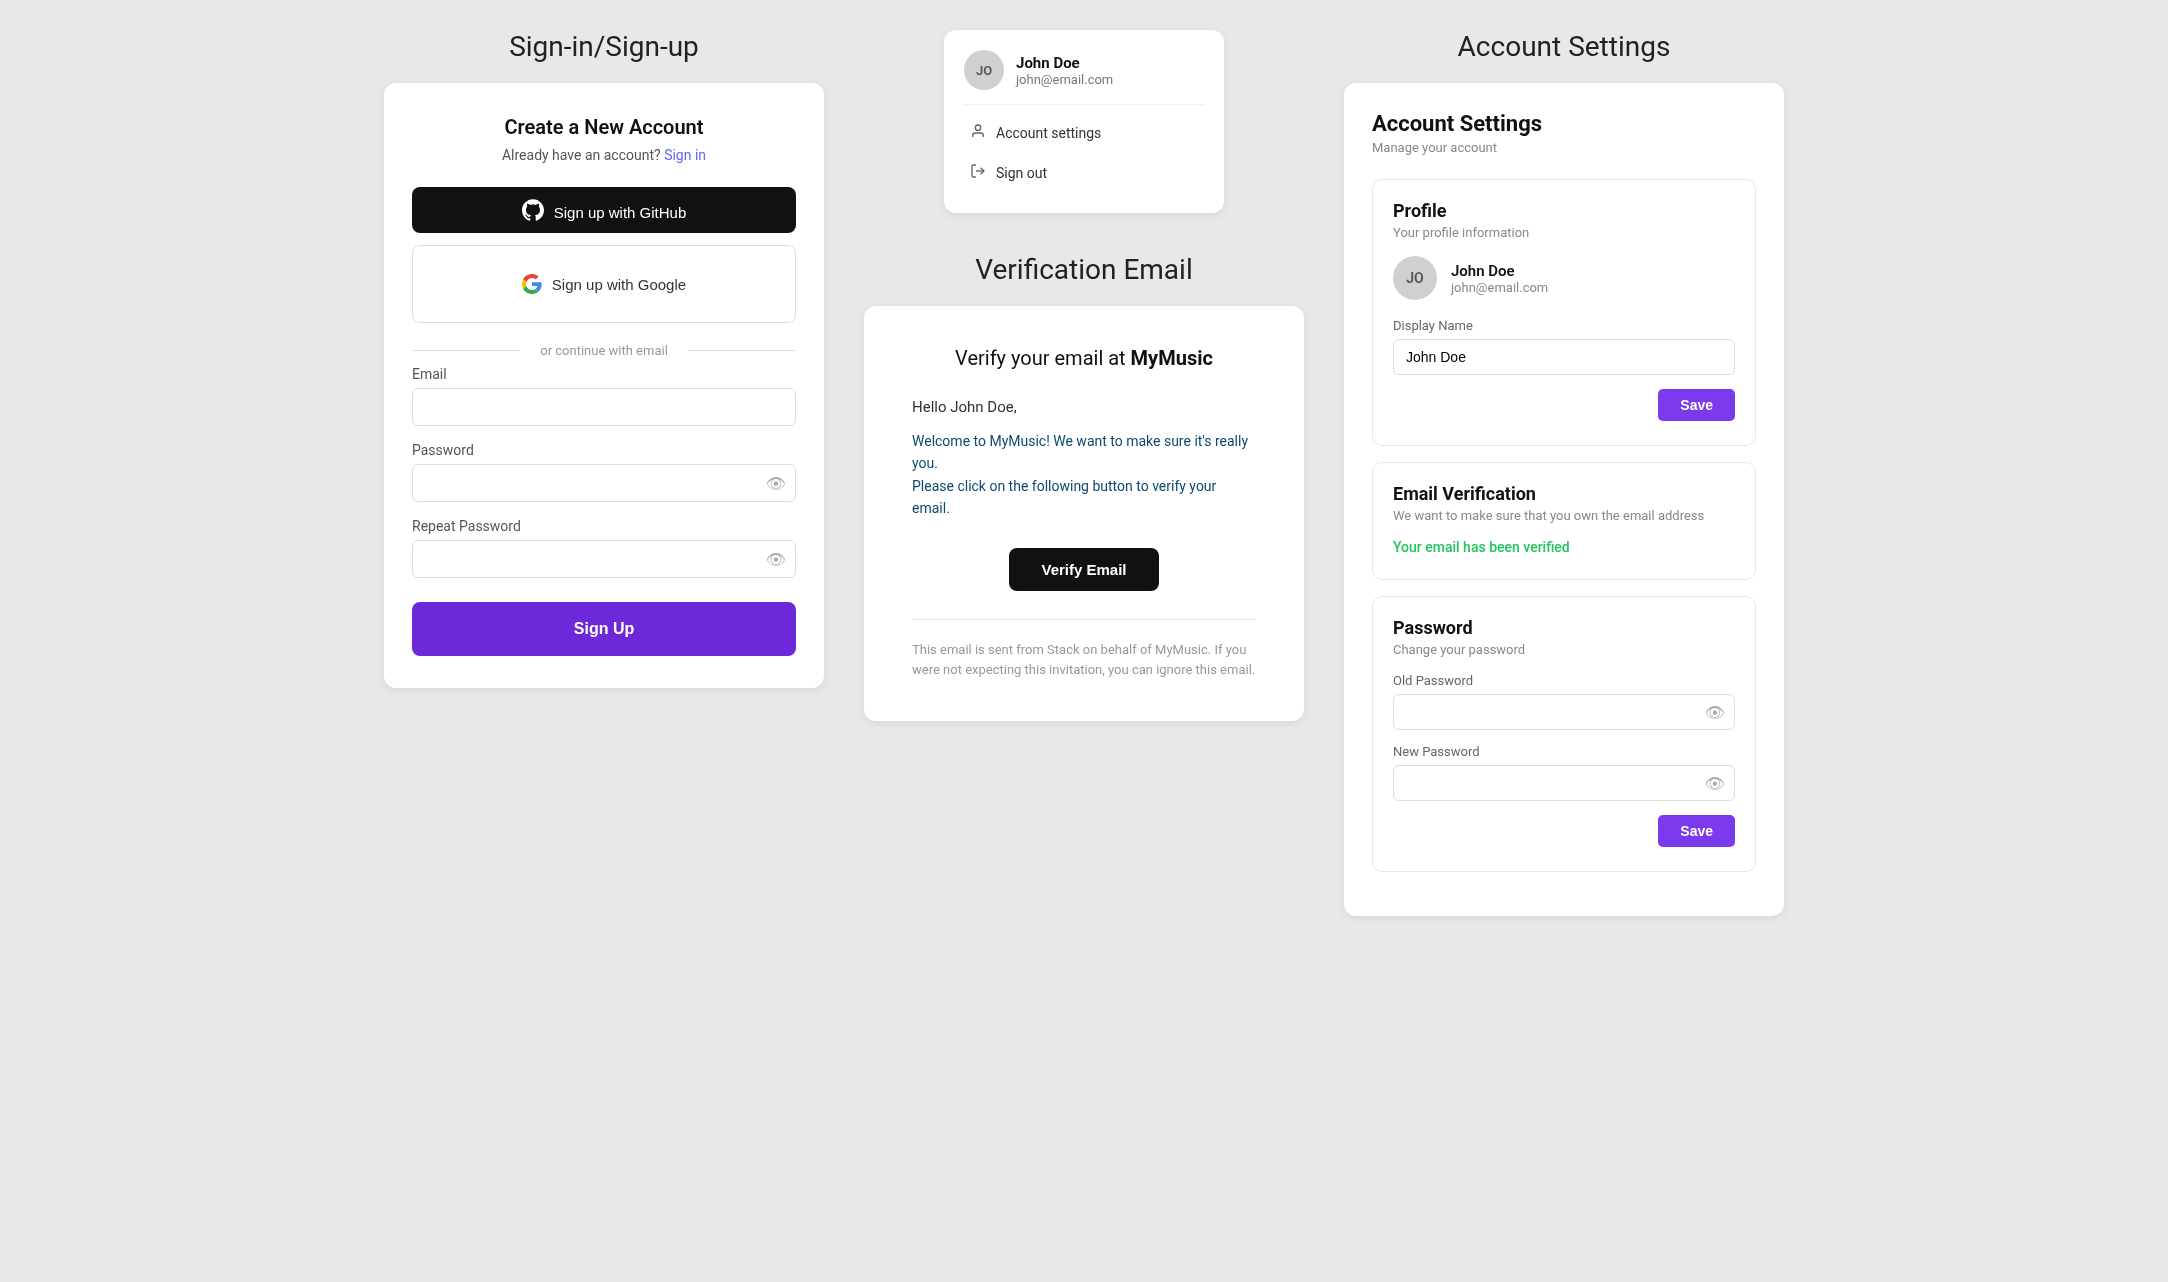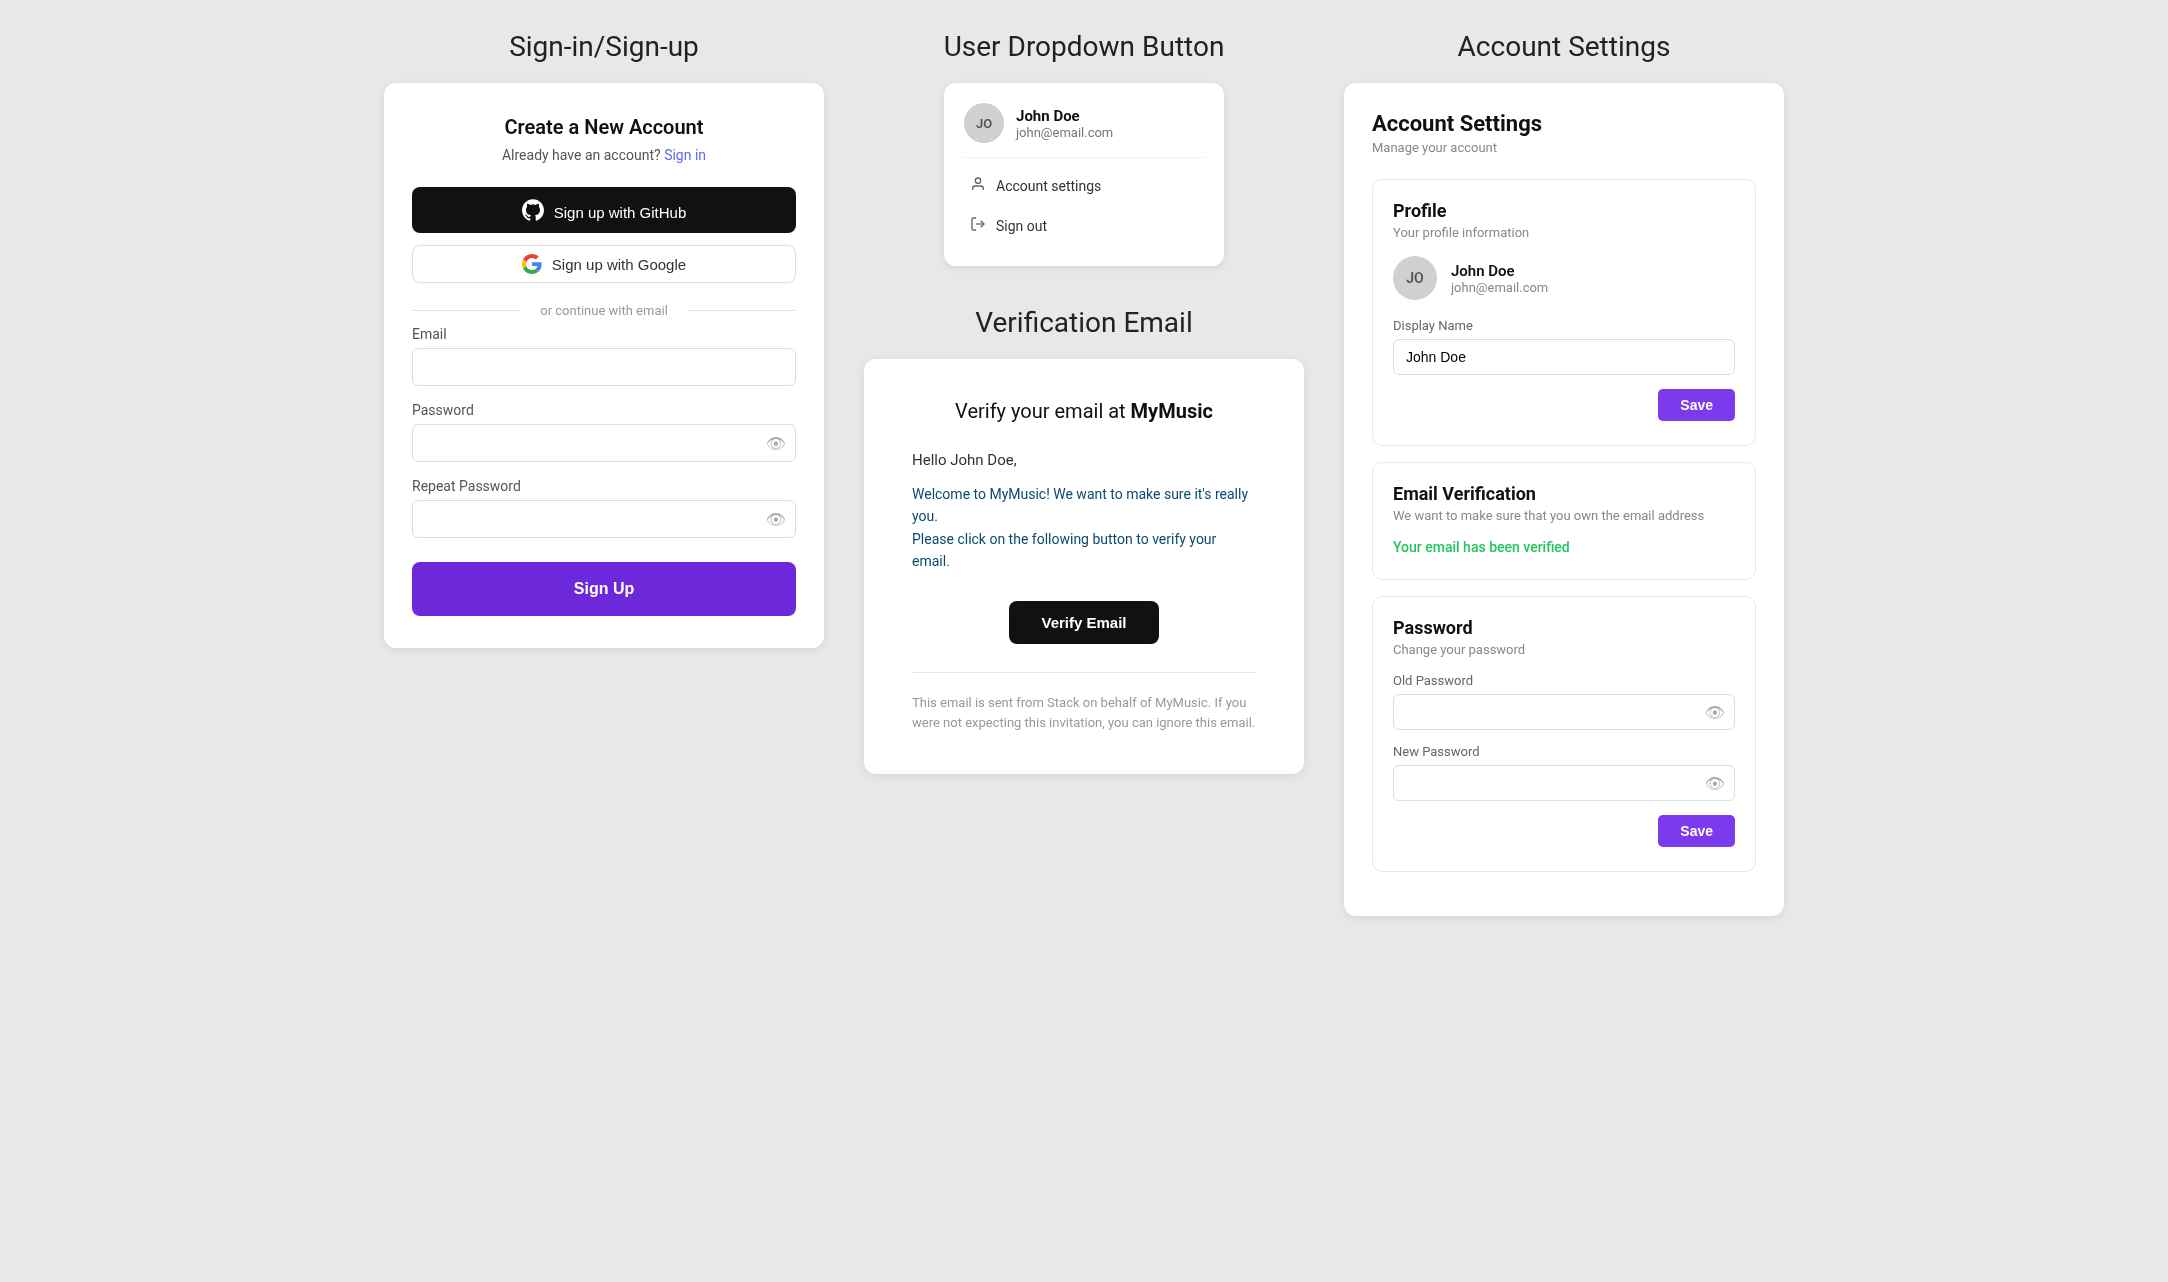--- a/index.html
+++ b/index.html
@@ -63,21 +63,21 @@
       font-weight: 500;
       cursor: pointer;
       margin-bottom: 12px;
     }
     .btn-google {
       display: flex;
       align-items: center;
       justify-content: center;
       gap: 10px;
       width: 100%;
-      padding: 8px;
+      padding: 28px;
       background: white;
       color: #333;
       border: 1.5px solid #ddd;
       border-radius: 8px;
       font-size: 15px;
       font-weight: 500;
       cursor: pointer;
       margin-bottom: 20px;
     }
     .divider {
@@ -432,21 +432,20 @@
           <input type="password" style="">
           <span class="eye-icon">👁</span>
         </div>
       </div>
       <button class="btn-signup">Sign Up</button>
     </div>
   </div>
 
   <div class="middle-col">
     <div>
-      <h1 class="column-title">User Dropdown Button</h1>
       <div class="dropdown-card">
         <div class="dropdown-user-row">
           <div class="avatar-circle">JO</div>
           <div class="dropdown-user-info">
             <div class="name">John Doe</div>
             <div class="email">john@email.com</div>
           </div>
         </div>
         <div class="dropdown-item">
           <span class="dropdown-item-icon">

